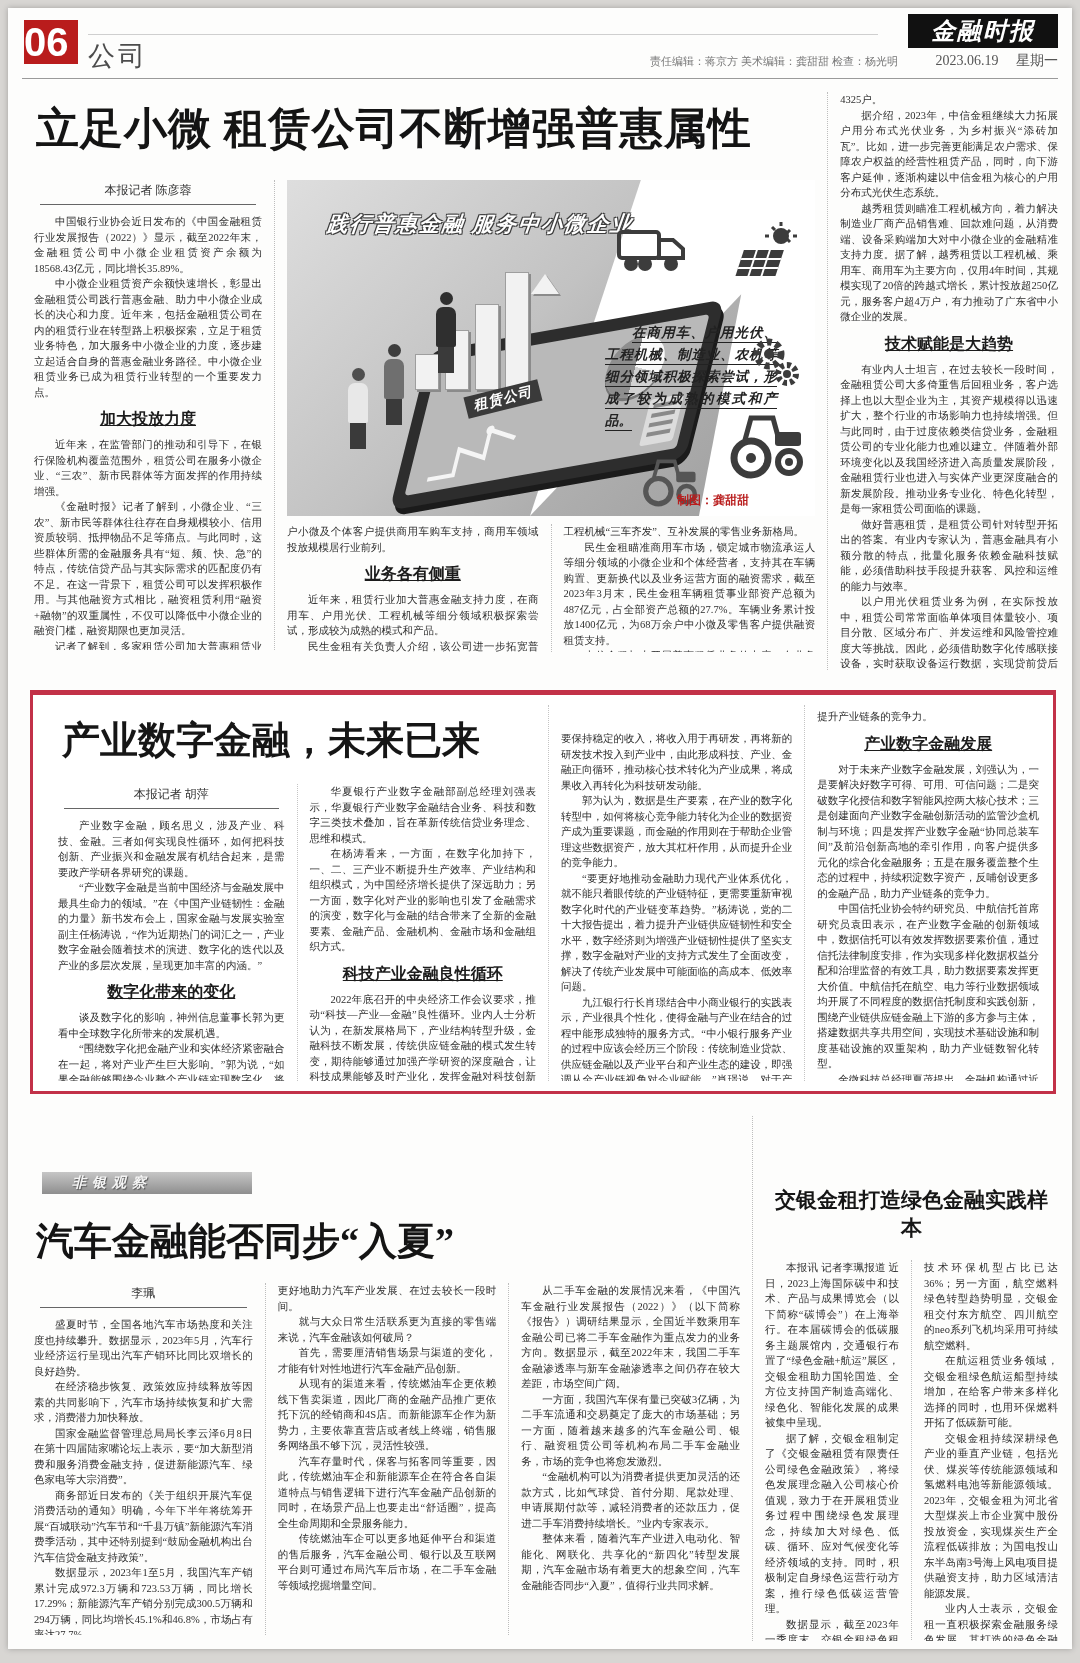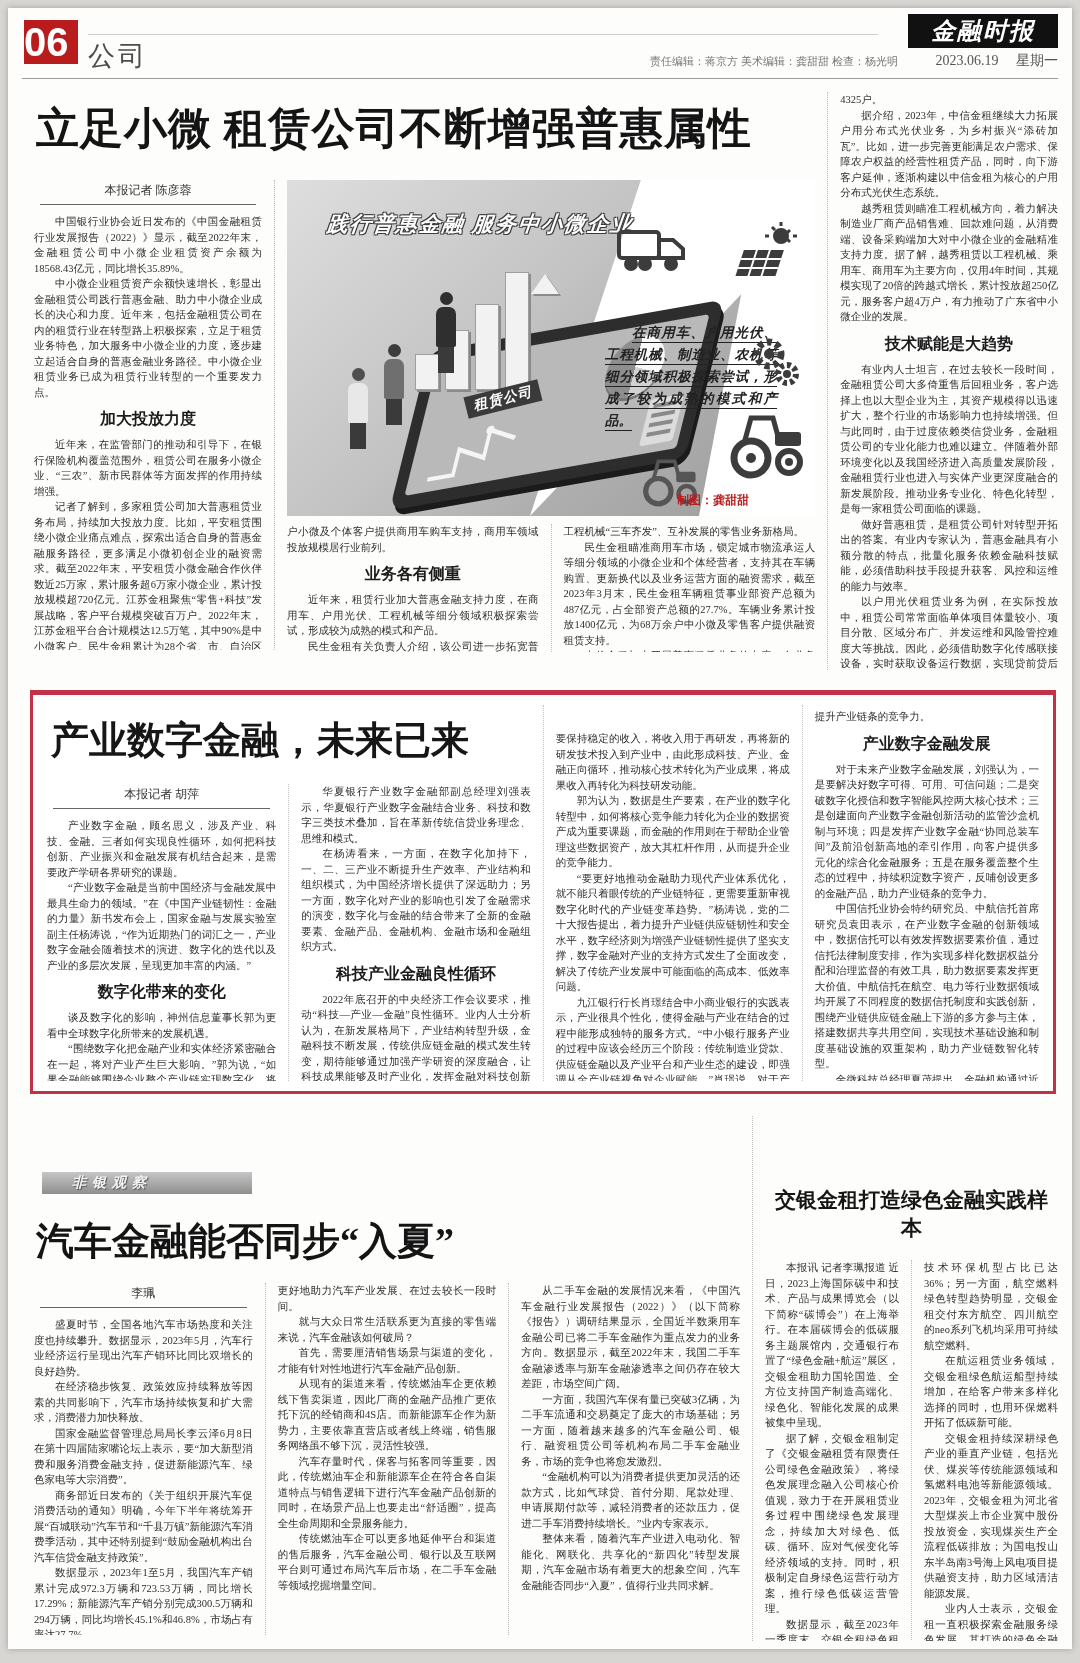--- a/index.html
+++ b/index.html
@@ -13,21 +13,21 @@
   .hdr-rule-mid{position:absolute;left:66px;top:20px;right:180px;border-top:1px solid #cfcfcf;}
   .hdr-rule-bot{position:absolute;left:0;top:64px;right:0;border-top:1px solid #9a9a9a;}
   .masthead{position:absolute;right:0;top:0;width:150px;height:34px;background:#111;color:#fff;
     font-size:24px;font-weight:900;font-style:italic;text-align:center;line-height:34px;letter-spacing:2px;}
   .edline{position:absolute;right:160px;top:40px;font-size:11px;color:#777;white-space:nowrap;font-family:"Liberation Sans",sans-serif;}
   .dateline{position:absolute;right:0;top:38px;font-size:14px;color:#555;white-space:nowrap;}
   .dateline b{margin-left:14px;font-weight:normal;}
   
   .para{margin:0;text-indent:2em;font-size:10.5px;line-height:15.5px;color:#2e2e2e;text-align:justify;}
   .para.cont{text-indent:0;}
-  .subhead{font-size:16px;font-weight:bold;text-align:center;color:#1c1c1c;margin:9px 0 7px;}
+  .subhead{font-size:16px;font-weight:bold;text-align:center;color:#1c1c1c;margin:9px 0 7px;text-decoration:underline;}
   .byline{font-size:12px;color:#333;text-align:center;border-bottom:1px solid #666;
     padding-bottom:5px;margin:2px 6px 9px;}
   .tcol{overflow:hidden;}
   
   .ta{position:absolute;left:26px;top:84px;right:14px;height:592px;overflow:hidden;display:flex;}
   .ta-left{width:796px;}
   .ta-h1{font-size:43px;font-weight:900;color:#141414;letter-spacing:1px;margin:8px 0 22px 2px;white-space:nowrap;}
   .ta-body{display:flex;height:470px;}
   .ta-col1{width:228px;height:100%;}
   .ta-mid{flex:1;margin-left:12px;padding-left:12px;border-left:1px dotted #bdbdbd;}
@@ -62,21 +62,21 @@
   .zl-label{position:absolute;left:178px;top:208px;background:#3a3a3a;color:#fff;font-size:14px;font-weight:bold;
     font-style:italic;padding:2px 8px;transform:rotate(-14deg);letter-spacing:1px;}
   .annot{position:absolute;left:318px;top:142px;width:172px;font-size:13.5px;font-weight:bold;font-style:italic;
     color:#222;line-height:22px;text-align:justify;text-decoration:underline;text-underline-offset:5px;text-indent:2em;}
   .illo-caption{position:absolute;left:390px;top:312px;font-size:12px;font-weight:bold;color:#b91c1c;}
   .icon{position:absolute;}
   
   .rb{position:absolute;left:22px;top:682px;width:1026px;height:404px;border:3px solid #c23148;border-top-width:5px;
     background:#fff;padding:10px 14px;box-sizing:border-box;}
   .rb-flex{display:flex;height:100%;}
-  .rb-g12{width:50%;display:flex;flex-direction:column;}
+  .rb-g12{width:50%;display:flex;flex-direction:column;margin-left:11px;}
   .rb-h1{font-size:38px;font-weight:900;color:#161616;margin:10px 0 18px 4px;white-space:nowrap;}
   .rb-cols12{display:flex;flex:1;overflow:hidden;}
   .rb-c{flex:1;overflow:hidden;}
   .rb-c + .rb-c,.rb-c3,.rb-c4{margin-left:12px;padding-left:12px;border-left:1px dotted #c4c4c4;}
   .rb-c3{width:25.5%;box-sizing:border-box;padding-top:26px;overflow:hidden;}
   .rb-c4{width:24.5%;box-sizing:border-box;padding-top:4px;overflow:hidden;}
   
   .bt{position:absolute;left:26px;top:1108px;right:14px;bottom:8px;display:flex;overflow:hidden;}
   .bl{width:706px;}
   .col-tag{margin:56px 8px 0 8px;width:210px;height:22px;background:linear-gradient(#c6c6c6,#8e8e8e);
@@ -116,20 +116,21 @@
       <div class="ta-body">
         <div class="ta-col1 tcol">
           <div class="byline">本报记者 陈彦蓉</div>
           <div>
               <p class="para">中国银行业协会近日发布的《中国金融租赁行业发展报告（2022）》显示，截至2022年末，金融租赁公司中小微企业租赁资产余额为18568.43亿元，同比增长35.89%。</p>
               <p class="para">中小微企业租赁资产余额快速增长，彰显出金融租赁公司践行普惠金融、助力中小微企业成长的决心和力度。近年来，包括金融租赁公司在内的租赁行业在转型路上积极探索，立足于租赁业务特色，加大服务中小微企业的力度，逐步建立起适合自身的普惠金融业务路径。中小微企业租赁业务已成为租赁行业转型的一个重要发力点。</p>
             </div>
           <h3 class="subhead">加大投放力度</h3>
           <div>
               <p class="para">近年来，在监管部门的推动和引导下，在银行保险机构覆盖范围外，租赁公司在服务小微企业、“三农”、新市民群体等方面发挥的作用持续增强。</p>
+              <p class="para">《金融时报》记者了解到，小微企业、“三农”、新市民等群体往往存在自身规模较小、信用资质较弱、抵押物品不足等痛点。与此同时，这些群体所需的金融服务具有“短、频、快、急”的特点，传统信贷产品与其实际需求的匹配度仍有不足。在这一背景下，租赁公司可以发挥积极作用。与其他融资方式相比，融资租赁利用“融资+融物”的双重属性，不仅可以降低中小微企业的融资门槛，融资期限也更加灵活。</p>
               <p class="para">记者了解到，多家租赁公司加大普惠租赁业务布局，持续加大投放力度。比如，平安租赁围绕小微企业痛点难点，探索出适合自身的普惠金融服务路径，更多满足小微初创企业的融资需求。截至2022年末，平安租赁小微金融合作伙伴数近25万家，累计服务超6万家小微企业，累计投放规模超720亿元。江苏金租聚焦“零售+科技”发展战略，客户平台规模突破百万户。2022年末，江苏金租平台合计规模达12.5万笔，其中90%是中小微客户。民生金租累计为28个省、市、自治区超过14万</p>
             </div>
         </div>
         <div class="ta-mid">
 
           <div class="illo">
             <div class="illo-panel"></div>
             <div class="illo-wedge"></div>
             <div class="illo-title">践行普惠金融 服务中小微企业</div>
 

